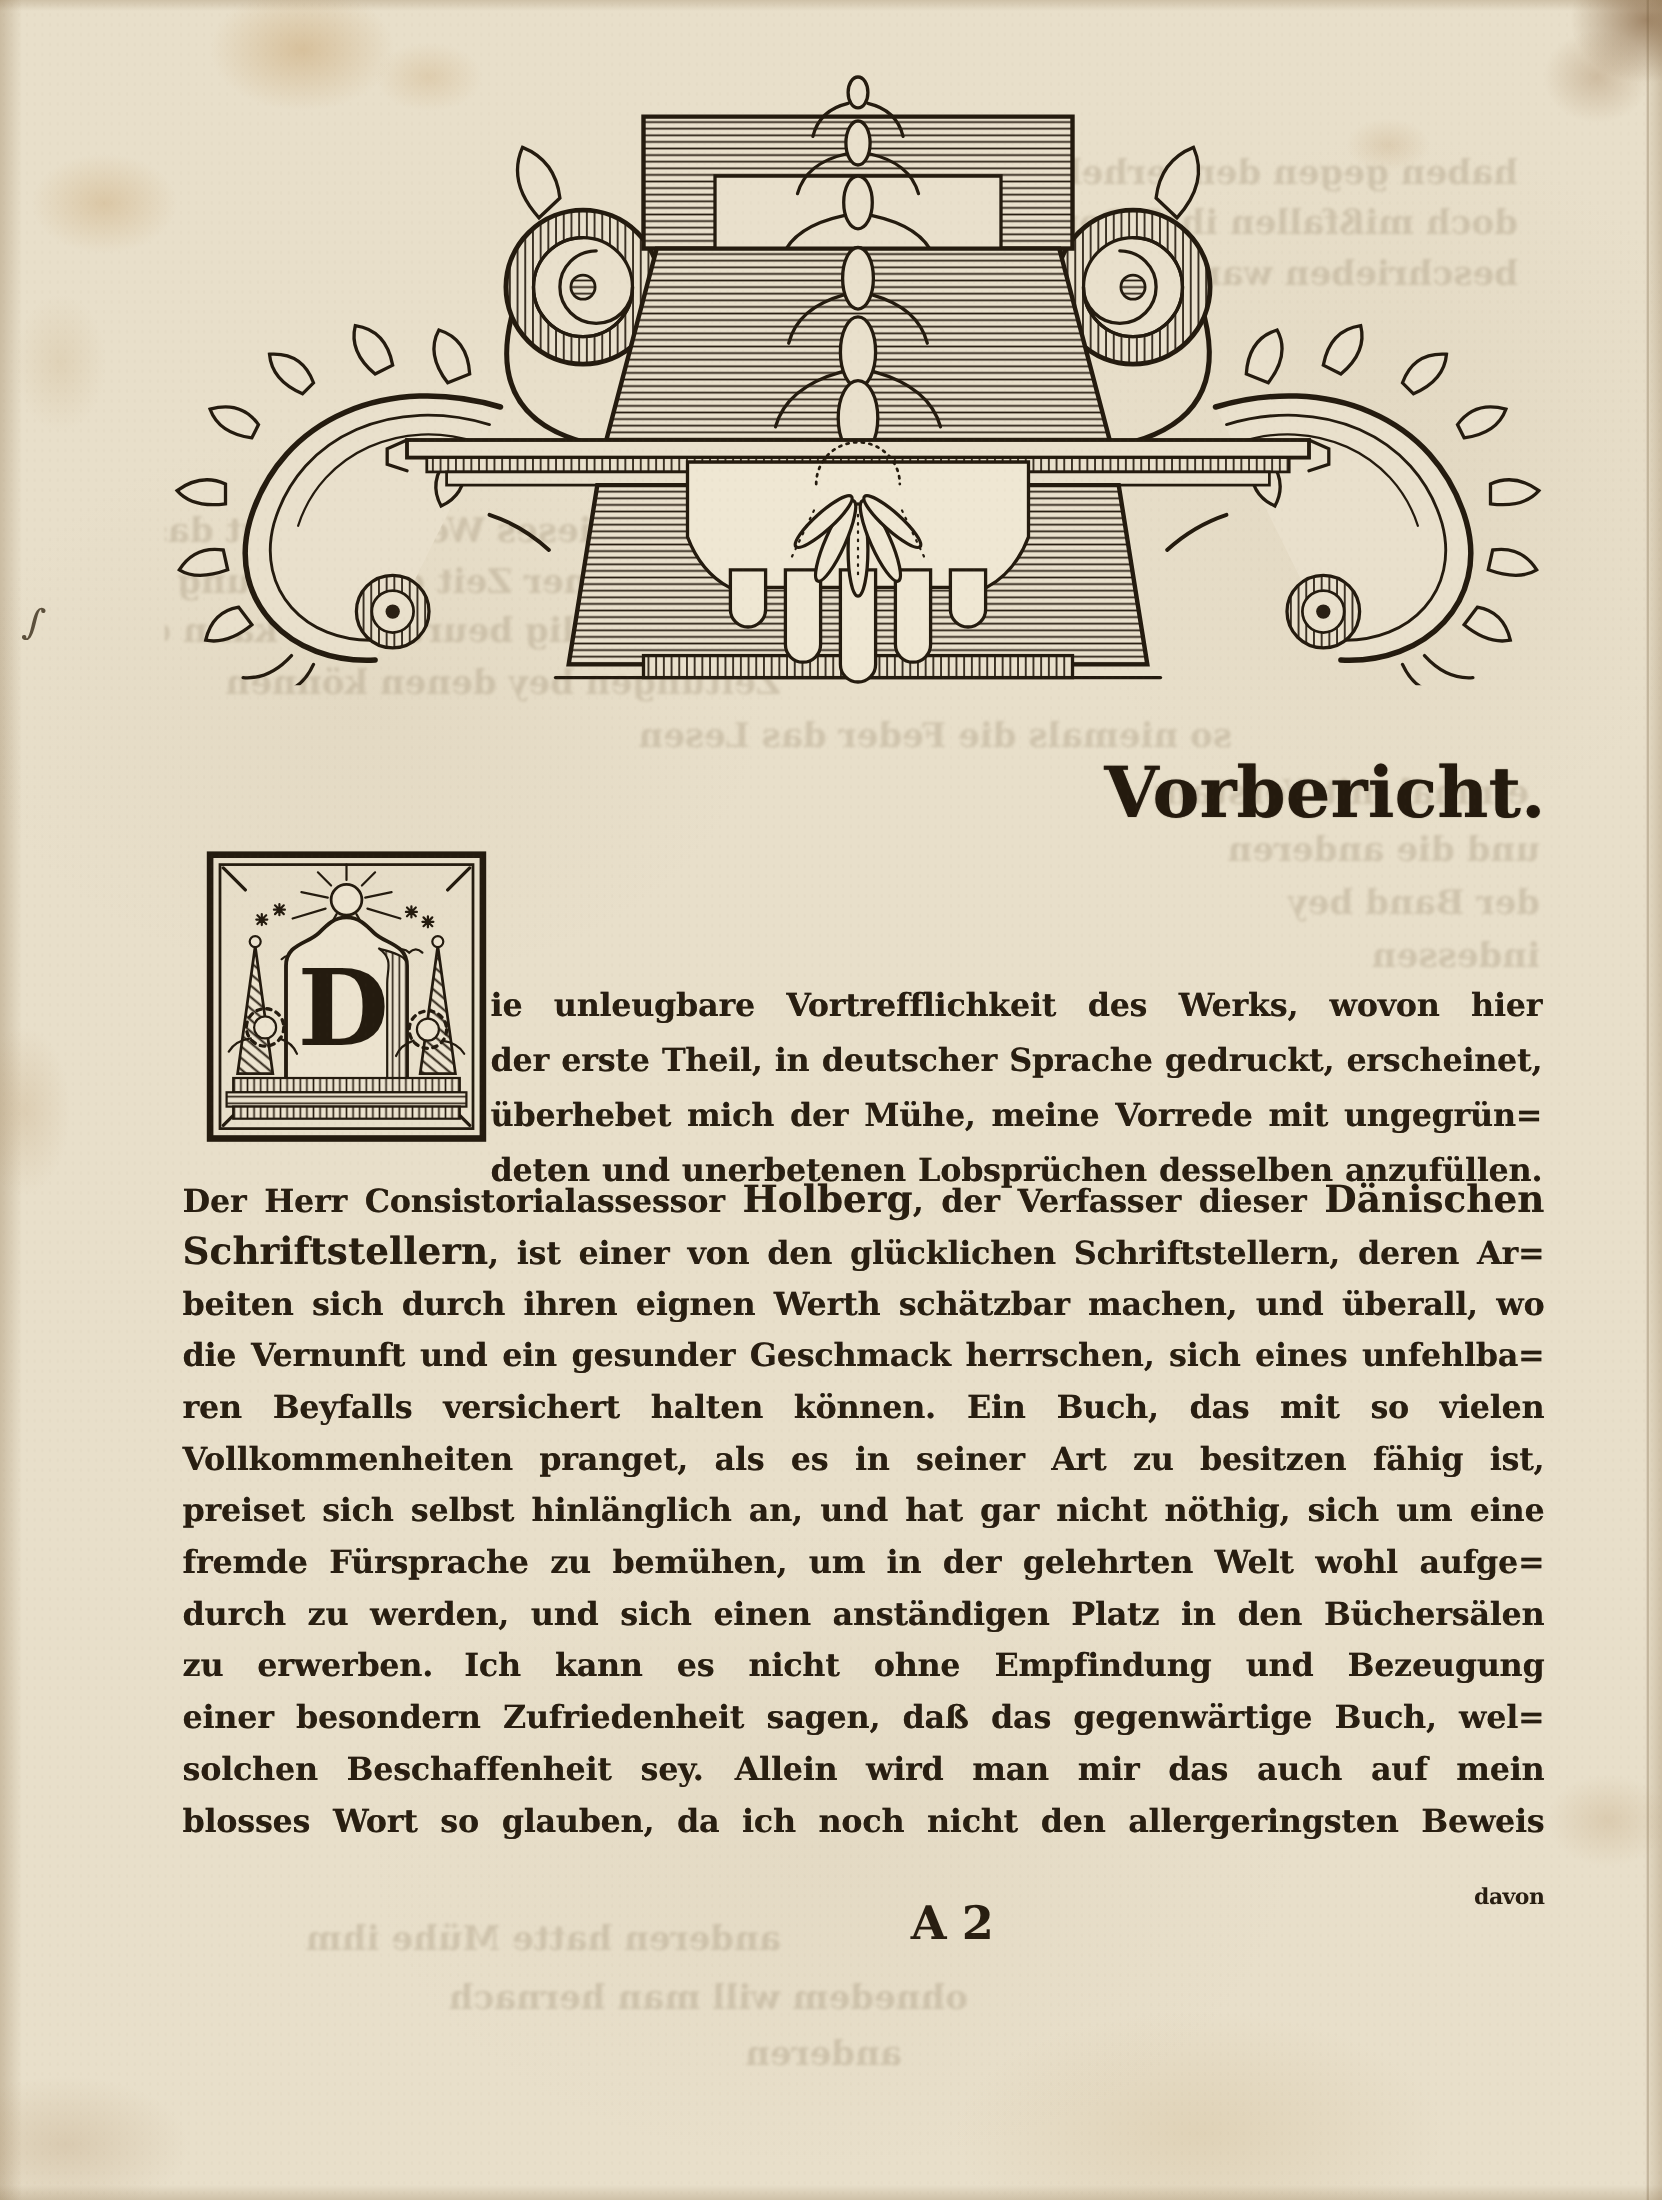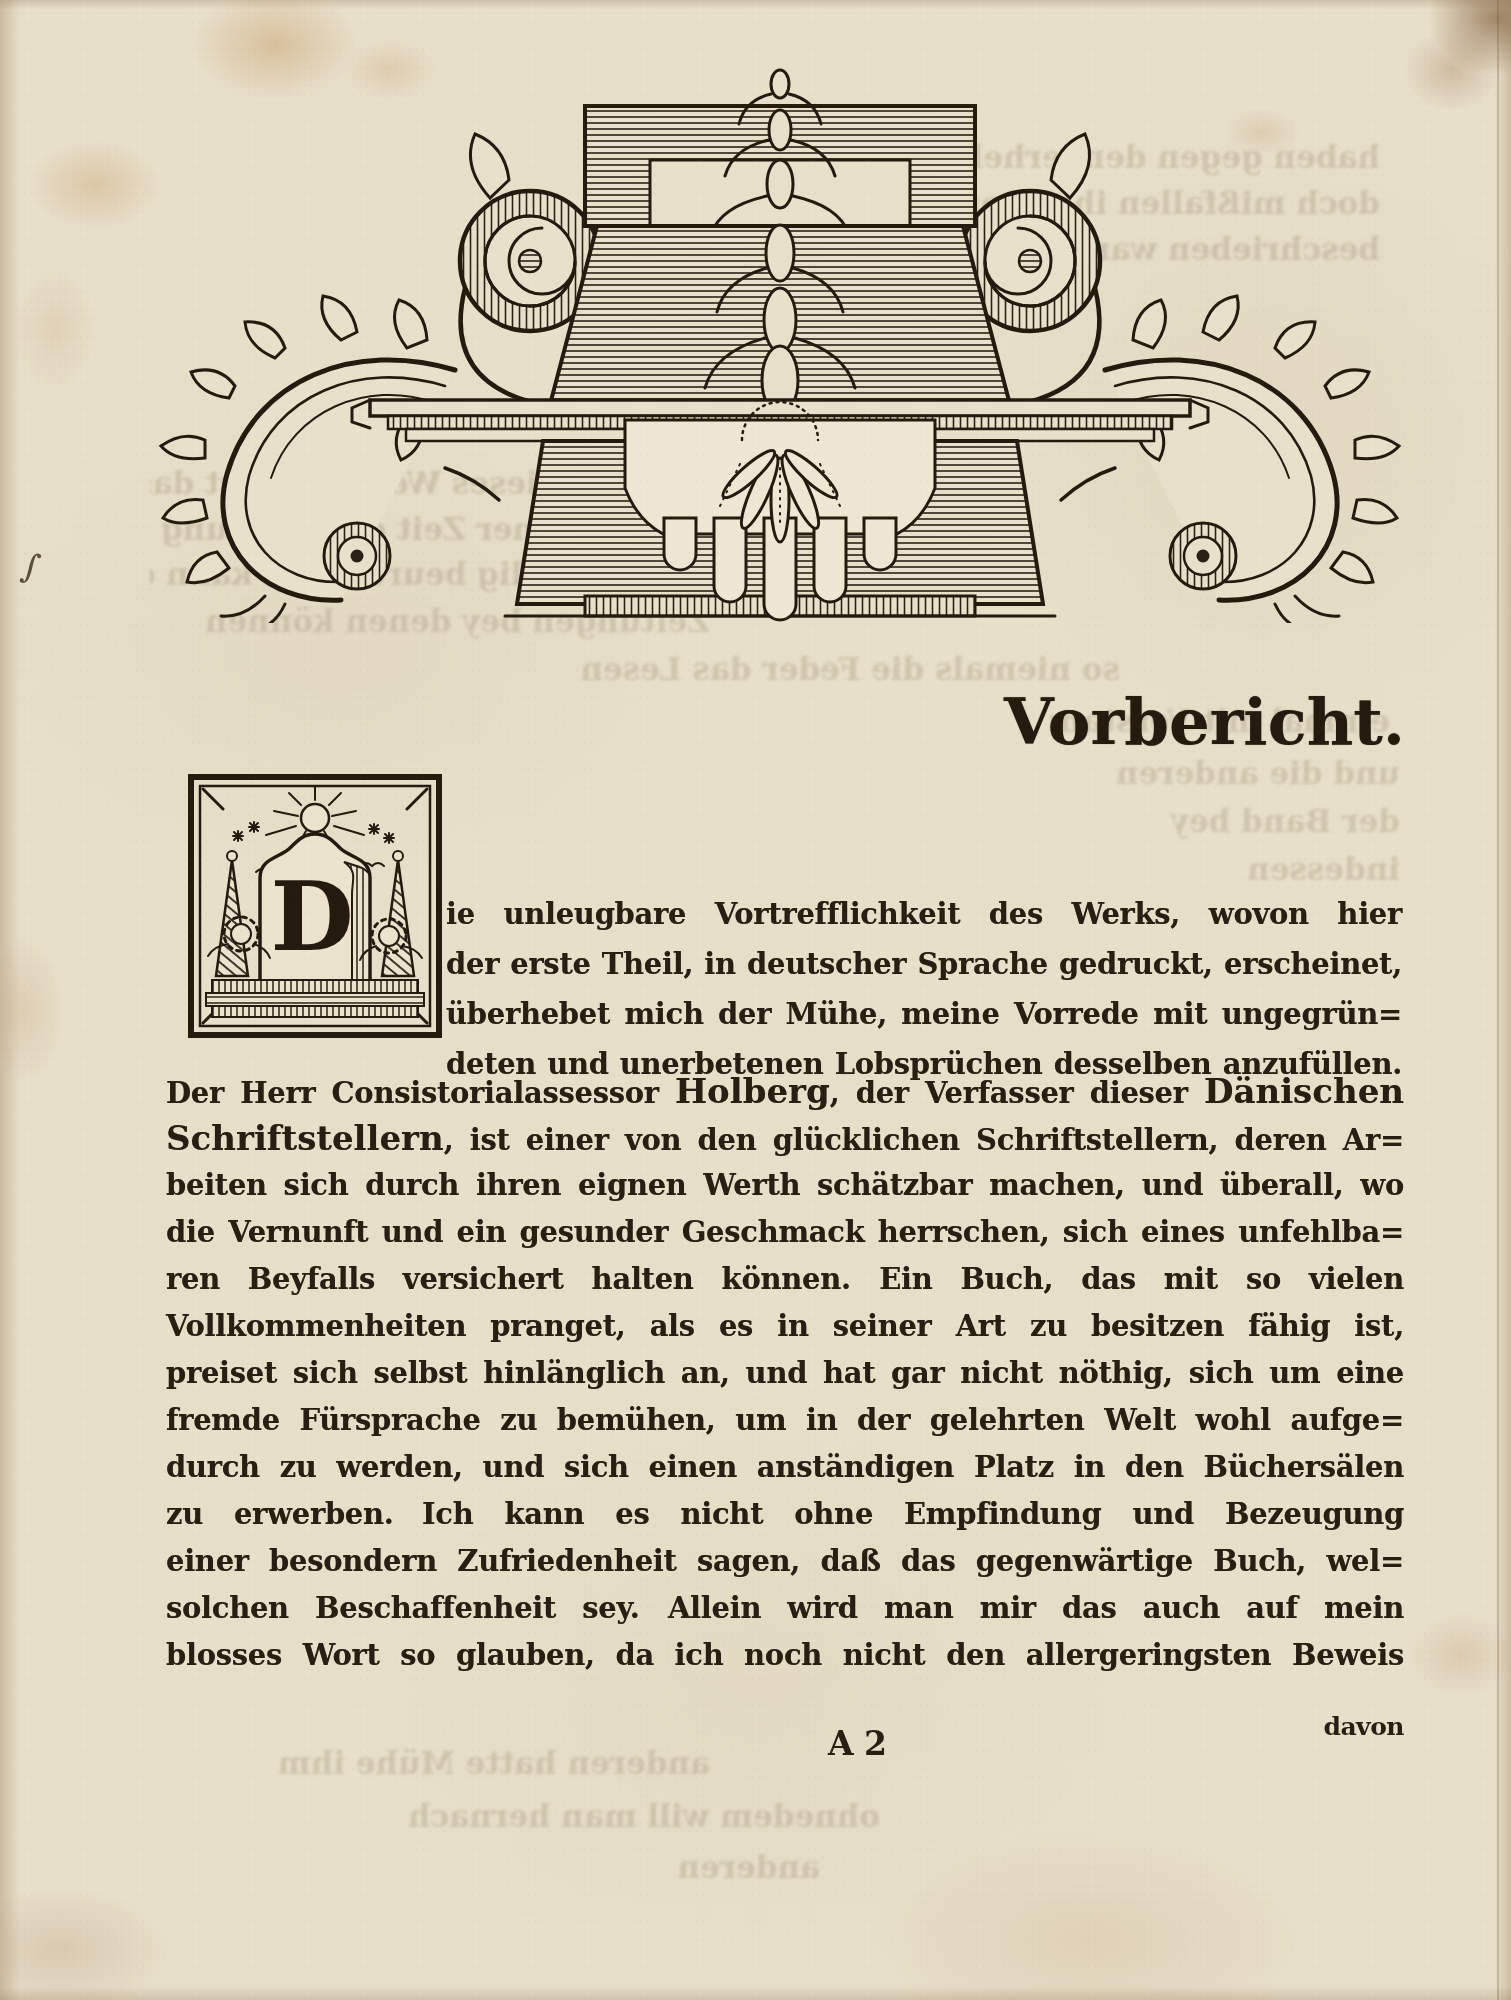--- a/index.html
+++ b/index.html
@@ -38,23 +38,23 @@
     font-size:64px;font-weight:700;letter-spacing:0;color:#241a0e;
     text-shadow:0 0 1px rgba(36,26,14,.6);}
   .firstlines{position:absolute;left:446px;top:862px;width:956px;margin-top:27px;}
   .mainlines{position:absolute;left:166px;top:1068px;width:1238px;}
   .line{font-size:29px;font-weight:700;letter-spacing:-0.3px;color:#281e11;
     text-align:justify;text-align-last:justify;
     text-shadow:0 0 .6px rgba(40,30,17,.5);}
   .firstlines .line{height:50px;line-height:50px;}
   .mainlines .line{height:47px;line-height:47px;}
   .em{font-size:34px;letter-spacing:0;}
-  .sig{position:absolute;left:828px;top:1724px;font-size:33px;font-weight:700;color:#281e11;}
+  .sig{position:absolute;left:828px;top:1724px;font-size:42px;font-weight:700;color:#281e11;}
   .catch{position:absolute;left:166px;top:1712px;width:1238px;text-align:right;
-    font-size:25px;font-weight:700;color:#281e11;}
+    font-size:20px;font-weight:700;color:#281e11;}
   .bleed{position:absolute;transform:scaleX(-1);filter:blur(1.6px);opacity:.30;
     color:#97876c;font-size:31px;font-weight:700;white-space:nowrap;overflow:hidden;
     height:42px;line-height:42px;pointer-events:none;}
   .headpiece{position:absolute;left:145px;top:48px;width:1270px;height:575px;}
   .initial{position:absolute;left:186px;top:772px;width:258px;height:268px;}
   .inkmark{position:absolute;left:22px;top:546px;font-size:34px;color:#3a2d1a;opacity:.8;transform:rotate(12deg);}
 </style>
 </head>
 <body>
 

